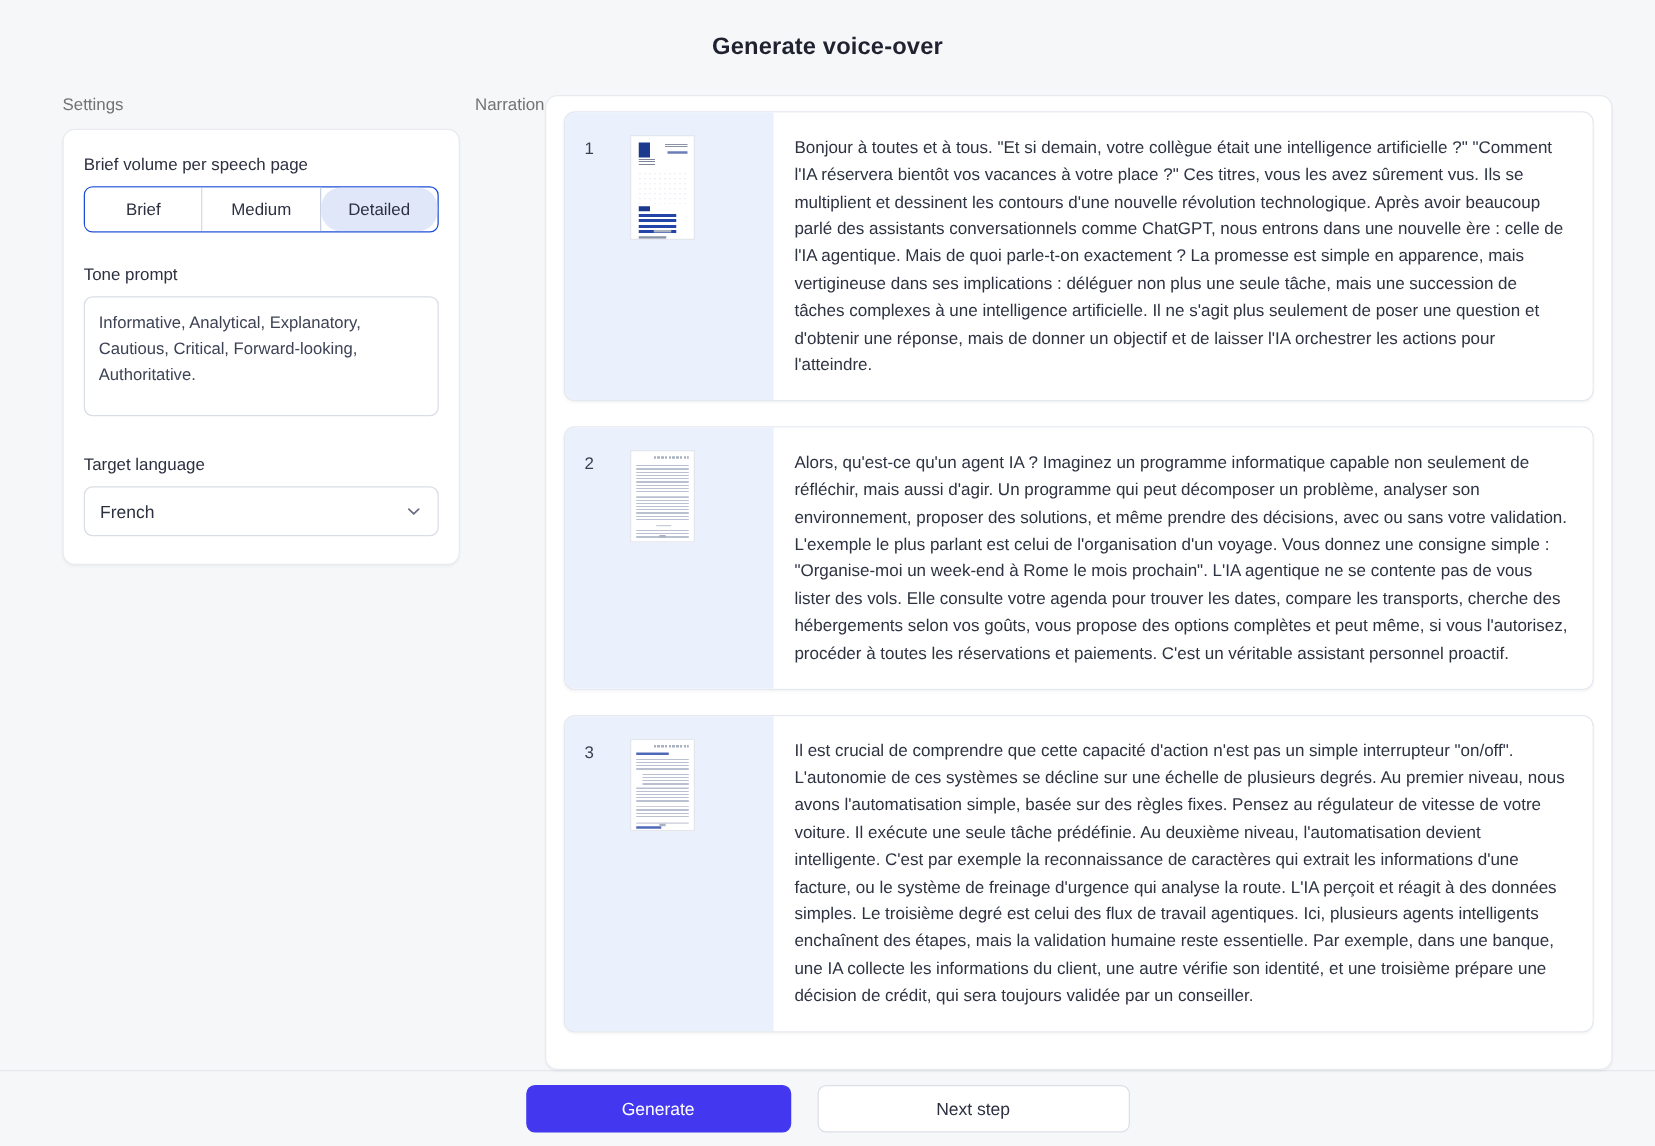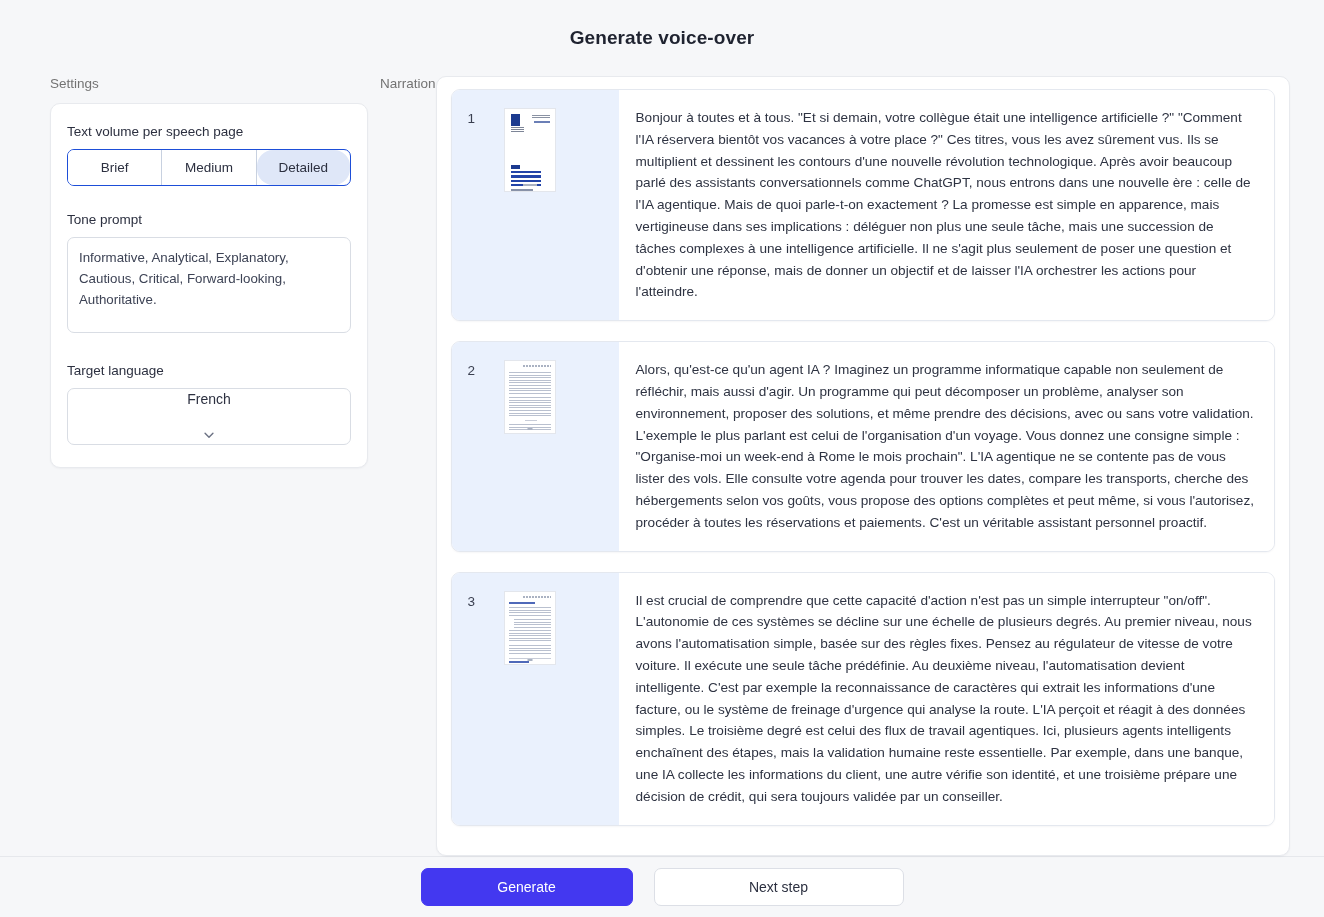--- a/index.html
+++ b/index.html
@@ -107,31 +107,30 @@
     background: #fff;
     resize: none;
     outline: none;
     overflow: hidden;
   }
 
   
   .select-wrap { position: relative; width: 100%; }
   .select-box {
     width: 100%;
-    height: 57px;
+    height: 40px;
     border: 1px solid #d9dde4;
     border-radius: 7px;
     background: #fff;
     display: flex;
     align-items: center;
     padding: 2px 12px;
     font-size: 14px;
     color: #2c3040;
     cursor: pointer;
-    flex-direction: column;
   }
   .select-value { flex: 1 1 auto; }
   .chev { width: 14px; height: 14px; color: #6b7183; flex: 0 0 auto; }
 
   
   .right-col {
     flex: 1 1 auto;
     padding-right: 34px;
     min-width: 0;
     display: flex;
@@ -261,21 +260,21 @@
     <div class="header-title">Generate voice-over</div>
   </div>
 
   <div class="body">
 
     <div class="left-col">
       <div class="col-label">Settings</div>
 
       <div class="settings-card">
 
-        <div class="field-label">Text volume per speech page</div>
+        <div class="field-label">Brief volume per speech page</div>
 
         <div class="segmented">
           <div class="seg">Brief</div>
           <div class="seg">Medium</div>
           <div class="seg active">Detailed</div>
         </div>
 
         <div class="field-label spaced">Tone prompt</div>
         <textarea class="tone-box" placeholder="Tone prompt" style="">Informative, Analytical, Explanatory, Cautious, Critical, Forward-looking, Authoritative.</textarea>
 

